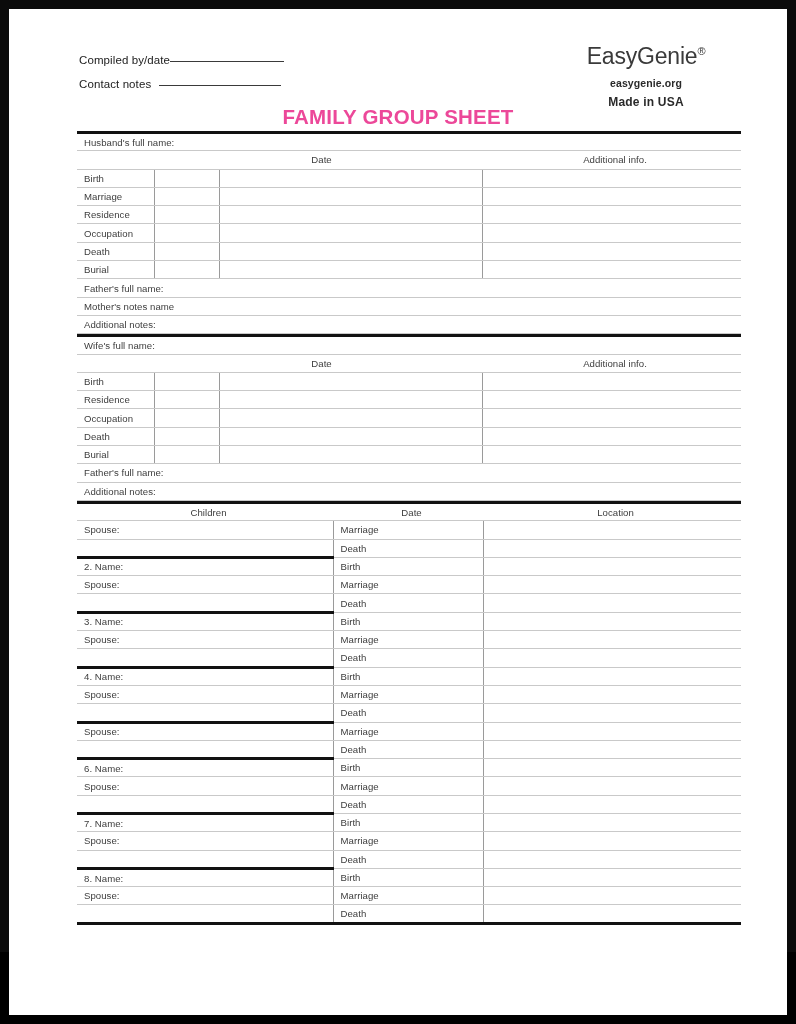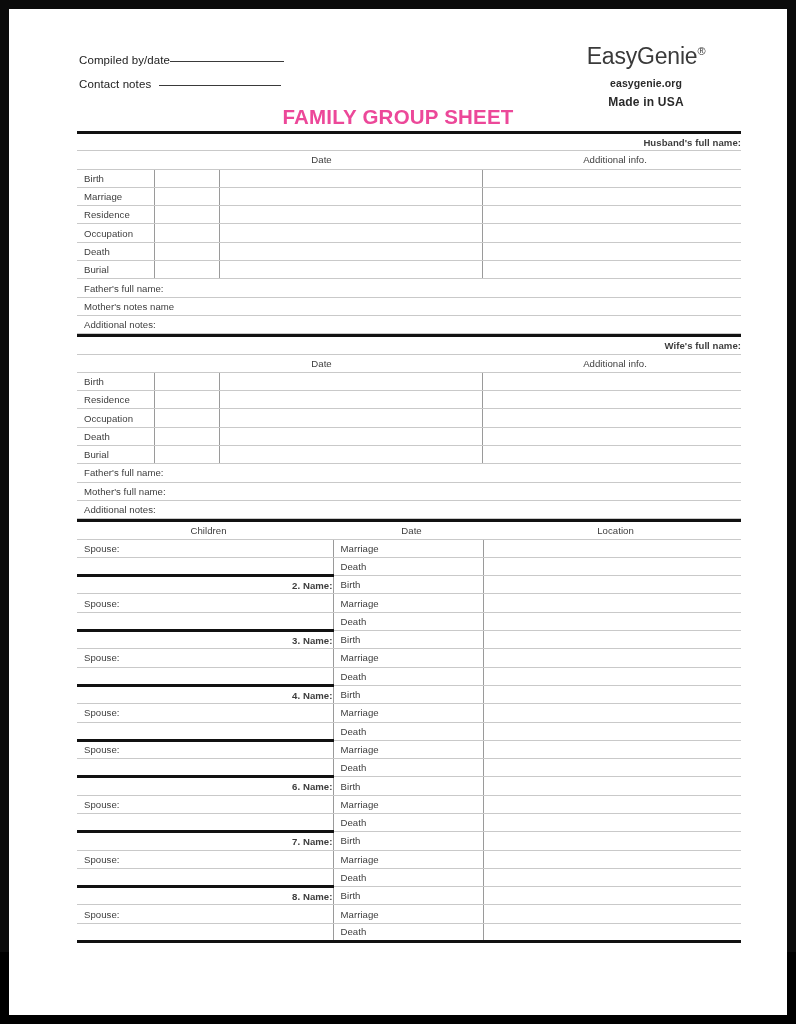--- a/index.html
+++ b/index.html
@@ -124,24 +124,23 @@
     height: 18.3px;
     vertical-align: middle;
     border-bottom: 1px solid #c9c9c9;
     box-sizing: border-box;
     letter-spacing: 0.05px;
   }
   .thick-top { border-top: 3px solid #111111; }
   .thick-bottom { border-bottom: 3px solid #111111 !important; }
 
   td.name-cell {
-    font-weight: bold;
+    font-weight: normal;
     color: #1a1a1a;
     font-size: 9.8px;
-    text-align: right;
   }
   td.col-head {
     text-align: center;
     padding: 0;
     color: #3d3d3d;
     font-size: 9.6px;
     border-bottom: 1px solid #c9c9c9;
   }
   td.vline-l { border-left: 1px solid #9a9a9a; }
   td.vline-r { border-right: 1px solid #9a9a9a; }
@@ -278,23 +277,20 @@
           <td></td>
         </tr>
         <tr>
           <td>Burial</td>
           <td class="vline-l vline-r"></td>
           <td class="vline-r"></td>
           <td></td>
         </tr>
         <tr>
           <td colspan="4">Father's full name:</td>
-        </tr>
-        <tr>
-          <td colspan="4">Mother's full name:</td>
         </tr>
         <tr>
           <td colspan="4">Additional notes:</td>
         </tr>
       </tbody>
         </table>
 
       <table class="form">
         <colgroup>
           <col style="width:256px">

